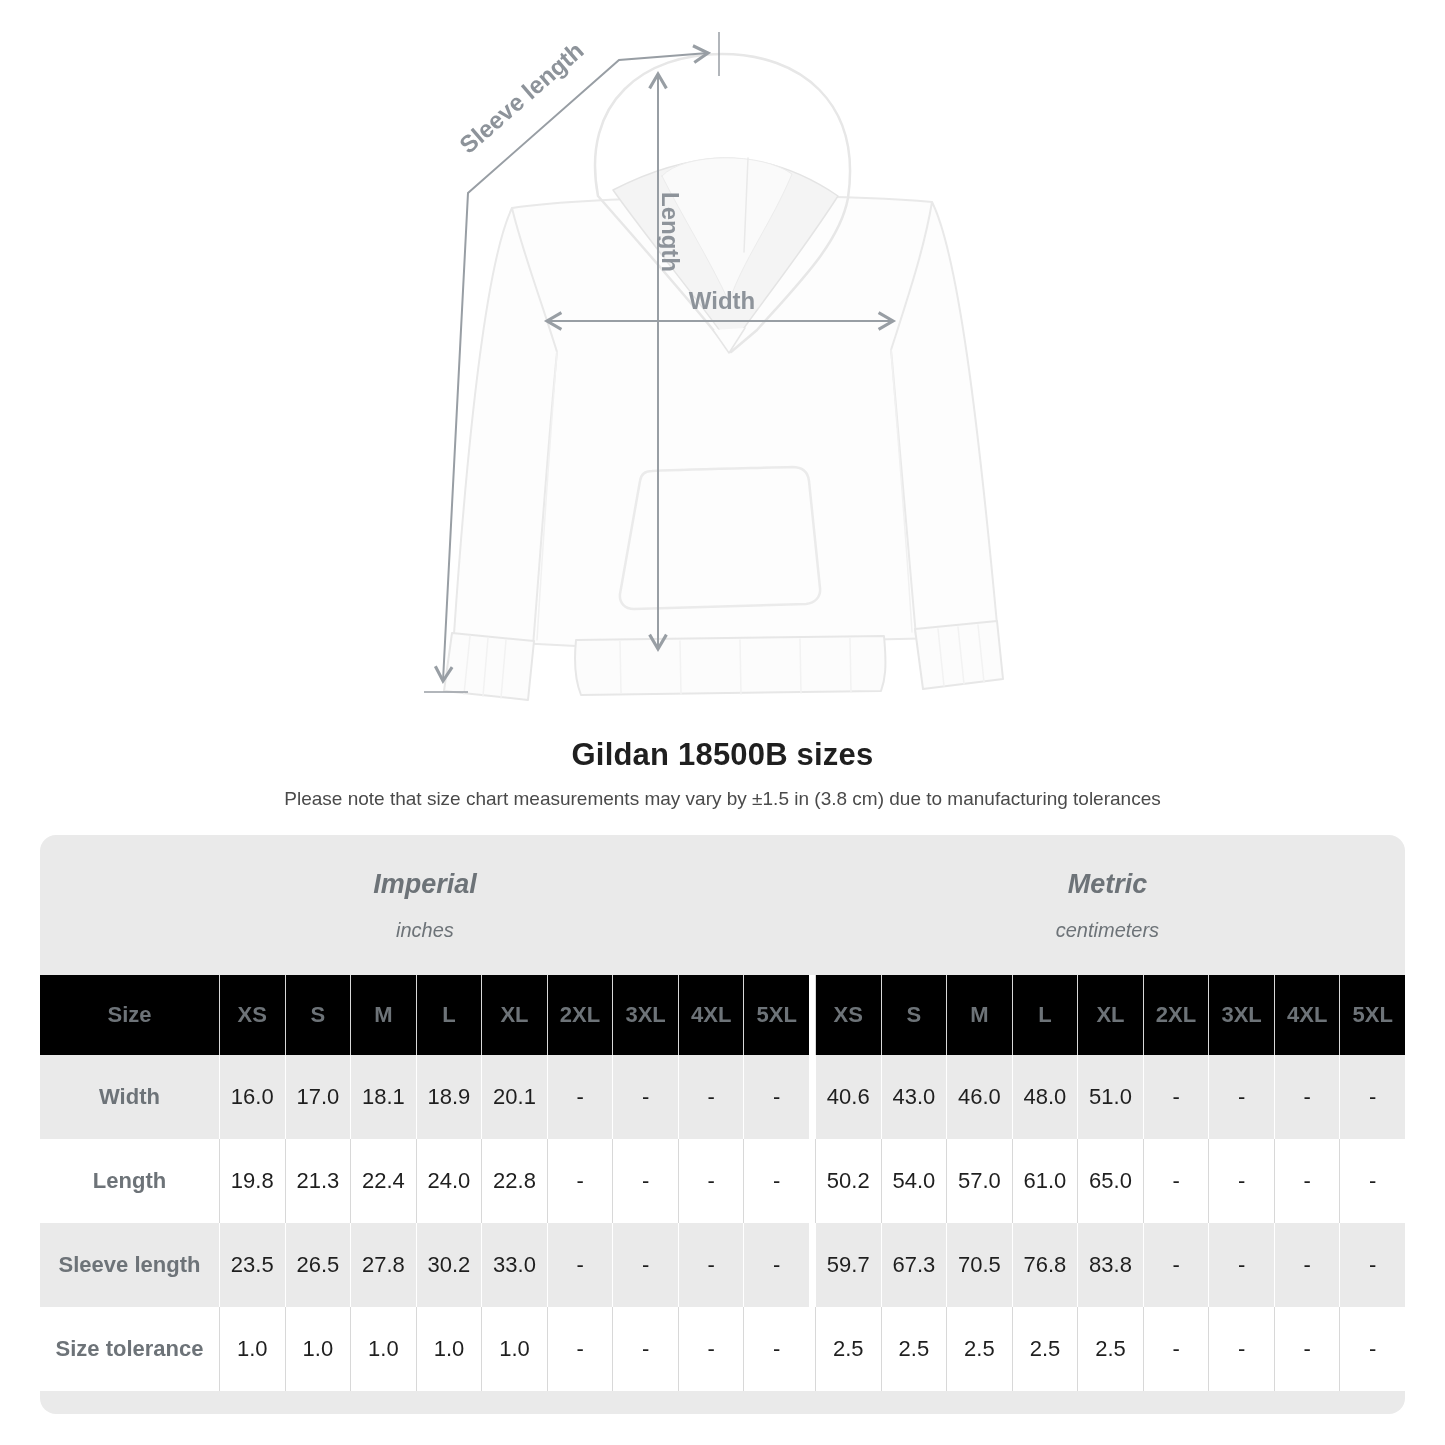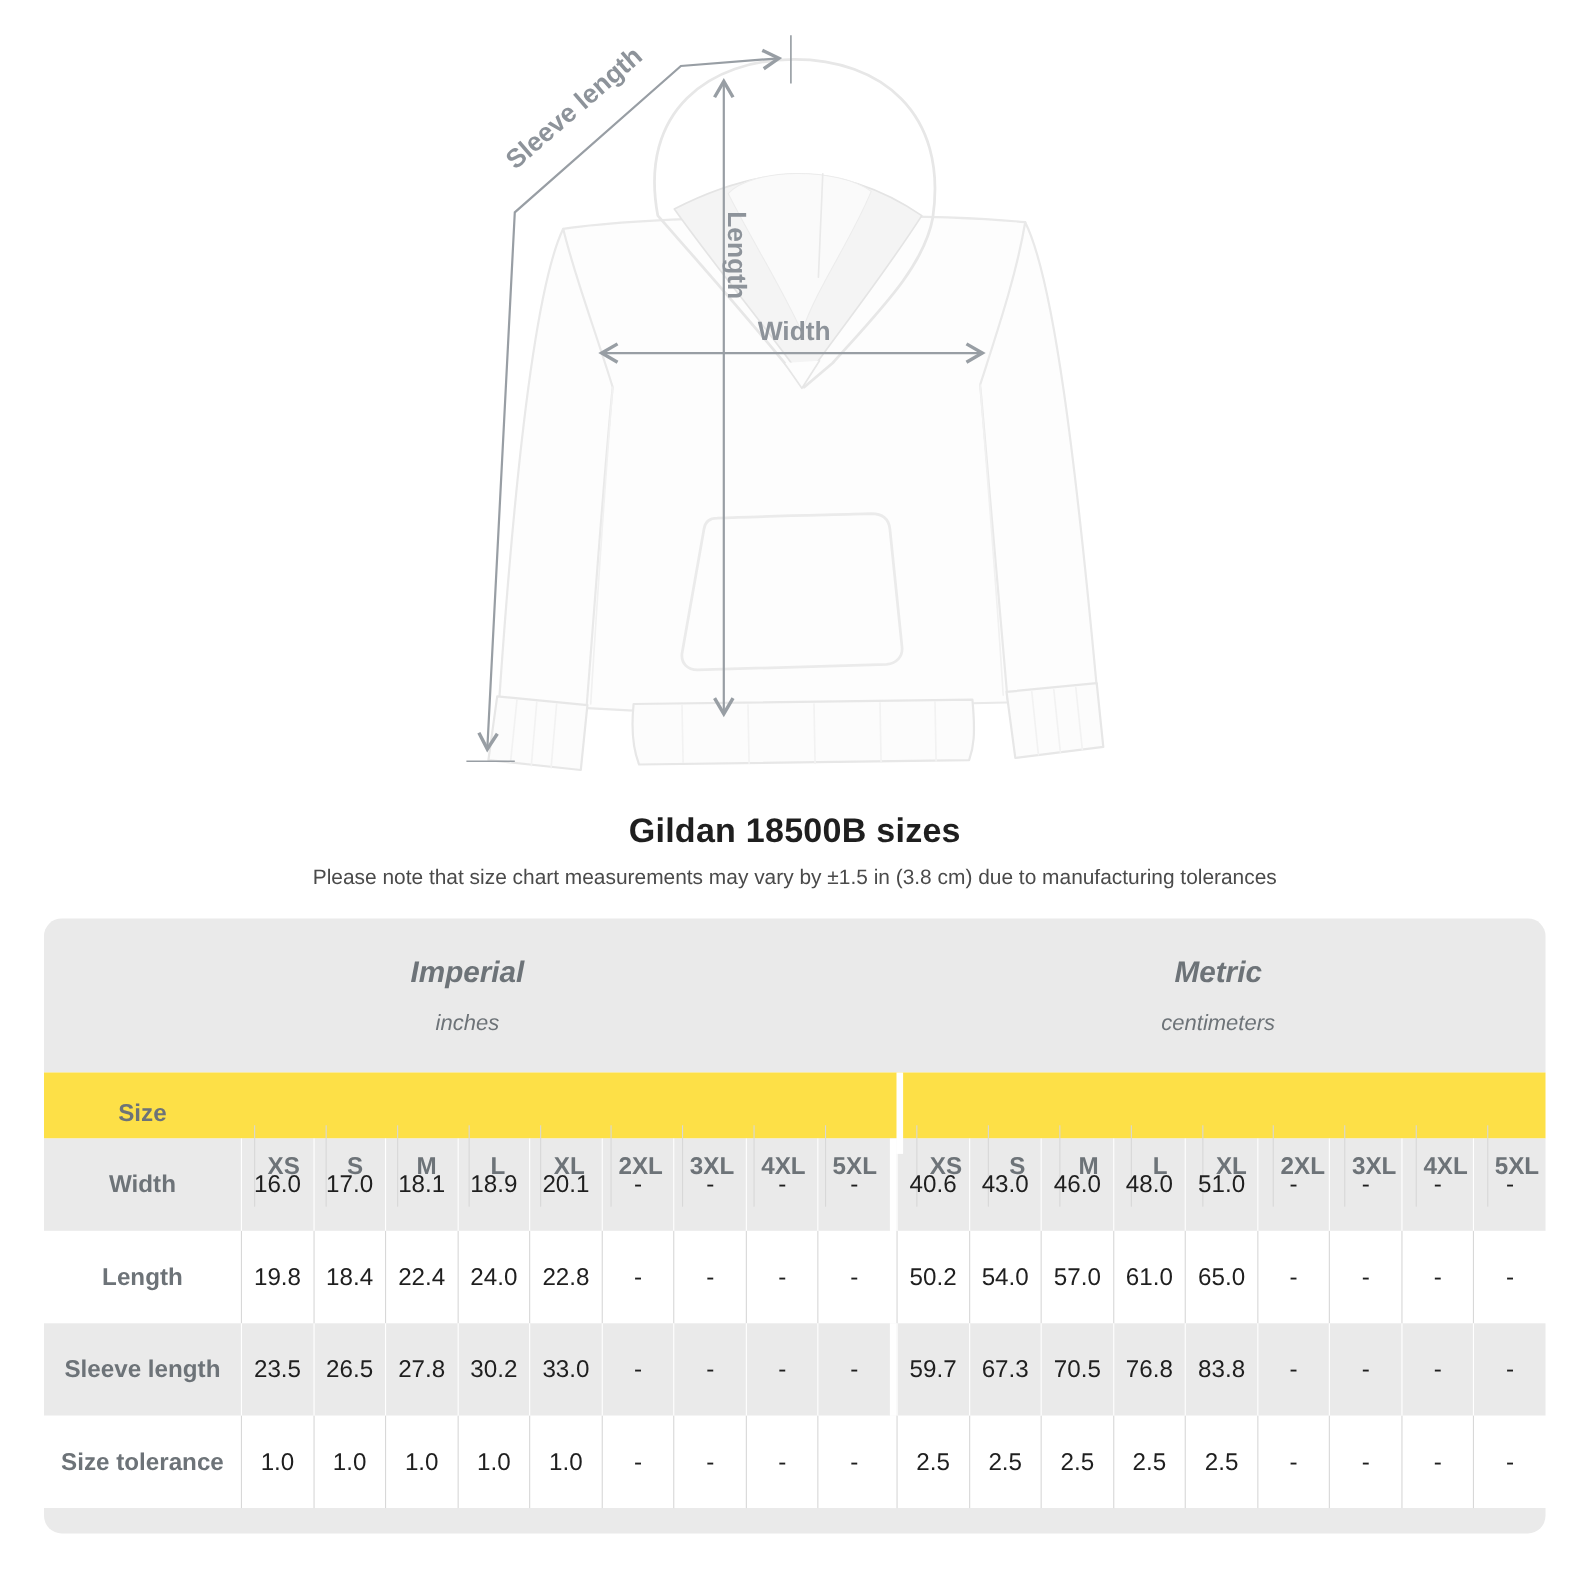--- a/index.html
+++ b/index.html
@@ -23,25 +23,25 @@
   .band-half { display:flex; flex-direction:column; align-items:center; justify-content:center; }
   .band-half.imperial { width:56.4%; }
   .band-half.metric   { width:43.6%; }
   .section-title { font-size:27px; font-weight:bold; font-style:italic; color:#6d7378; }
   .section-unit  { font-size:20px; font-style:italic; color:#6d7378; margin-top:19px; }
 
   .tbl-row { display:grid; grid-template-columns:179px repeat(9,1fr) 6px repeat(9,1fr); }
   .cell { display:flex; align-items:center; justify-content:center;
           border-left:1px solid var(--div, transparent); height:100%; }
   .label-cell { border-left:none; font-weight:bold; color:#6d7378; font-size:22px; }
-  .size-cell  { font-weight:bold; color:#6d7378; font-size:22px;margin-top:48px; }
+  .size-cell  { font-weight:bold; color:#6d7378; font-size:22px; }
   .value-cell { color:#1f1f1f; font-size:22px; }
   .spacer { border-left:none; background:#ffffff; }
 
-  .size-row { height:60px; background:#fde047;gap:12px; --div:#d8d8d8; }
+  .size-row { height:80px; background:#000000; --div:#d8d8d8; }
   .data-row { height:84px; }
   .data-row.shaded { background:#eaeaea; --div:#ffffff; }
   .data-row.plain  { background:#ffffff; --div:#d8d8d8; }
 
   .tbl-footer { height:23px; background:#eaeaea; border-radius:0 0 16px 16px; }
 
   .ann-text { font-weight:bold; font-size:24px; fill:#8d939a; }
 </style>
 </head>
 <body>
@@ -161,21 +161,21 @@
         <div class="cell value-cell">48.0</div>
         <div class="cell value-cell">51.0</div>
         <div class="cell value-cell">-</div>
         <div class="cell value-cell">-</div>
         <div class="cell value-cell">-</div>
         <div class="cell value-cell">-</div>
       </div>
       <div class="tbl-row data-row plain">
         <div class="cell label-cell">Length</div>
         <div class="cell value-cell">19.8</div>
-        <div class="cell value-cell">18.4</div>
+        <div class="cell value-cell">21.3</div>
         <div class="cell value-cell">22.4</div>
         <div class="cell value-cell">24.0</div>
         <div class="cell value-cell">22.8</div>
         <div class="cell value-cell">-</div>
         <div class="cell value-cell">-</div>
         <div class="cell value-cell">-</div>
         <div class="cell value-cell">-</div>
         <div class="cell spacer"></div>
         <div class="cell value-cell">50.2</div>
         <div class="cell value-cell">54.0</div>

